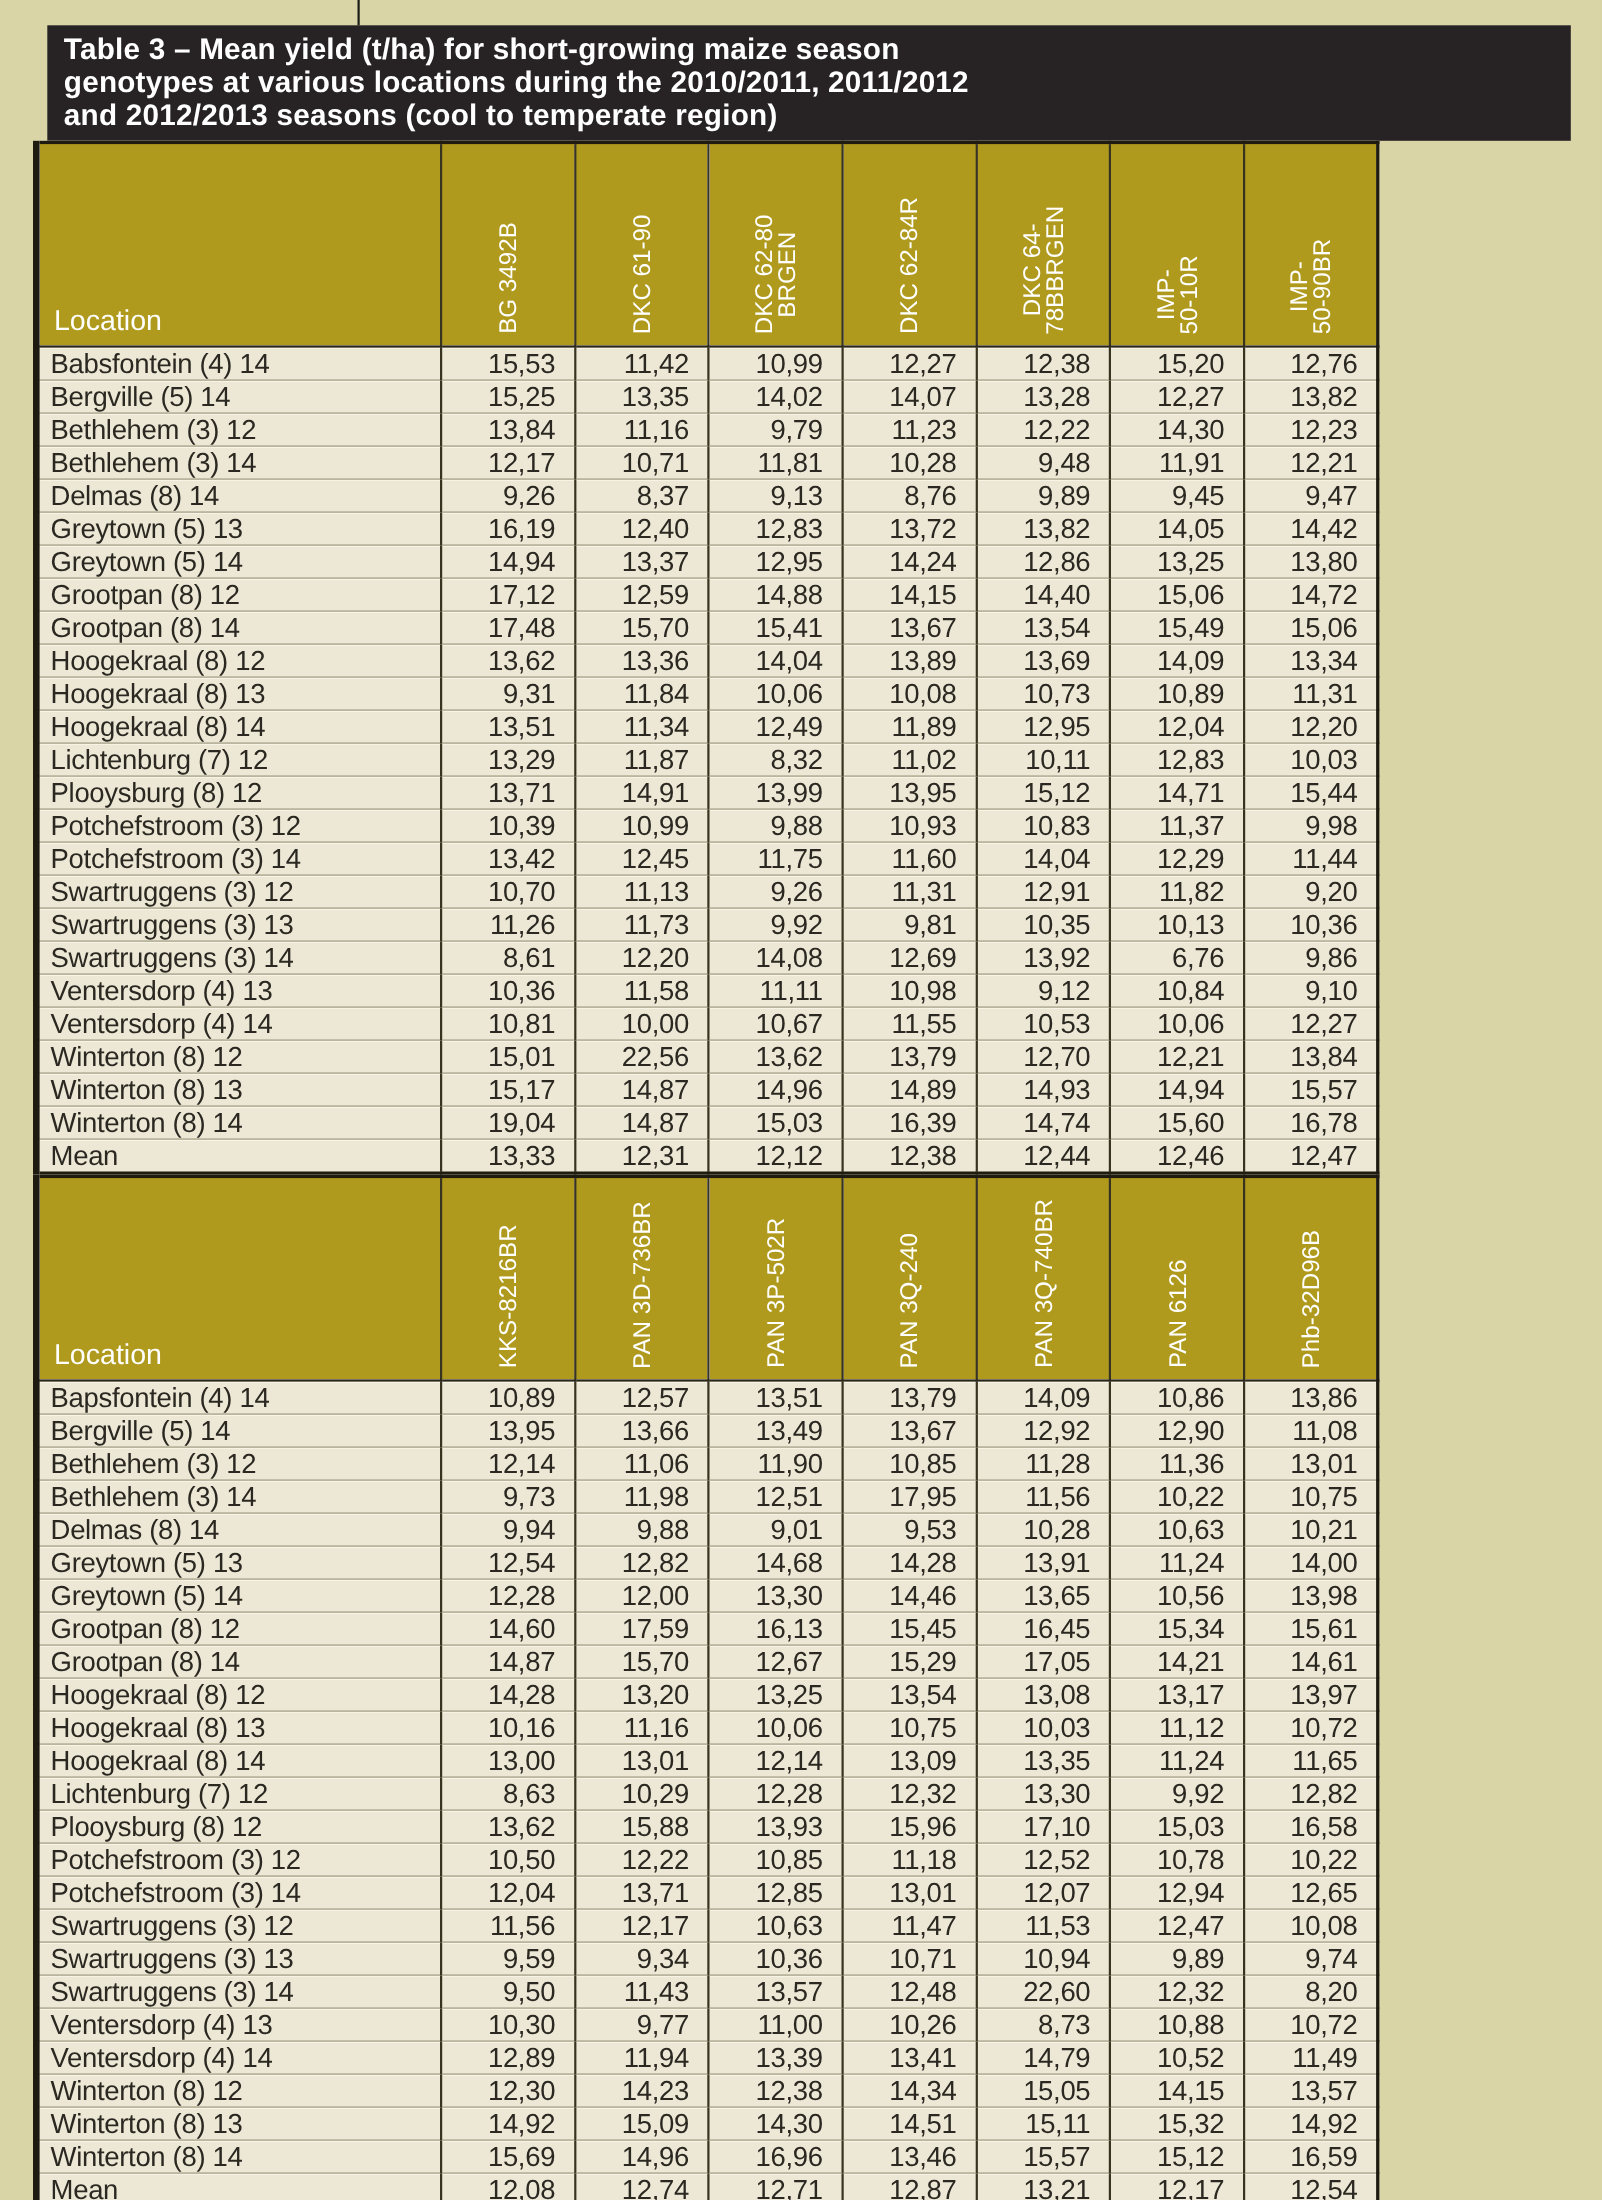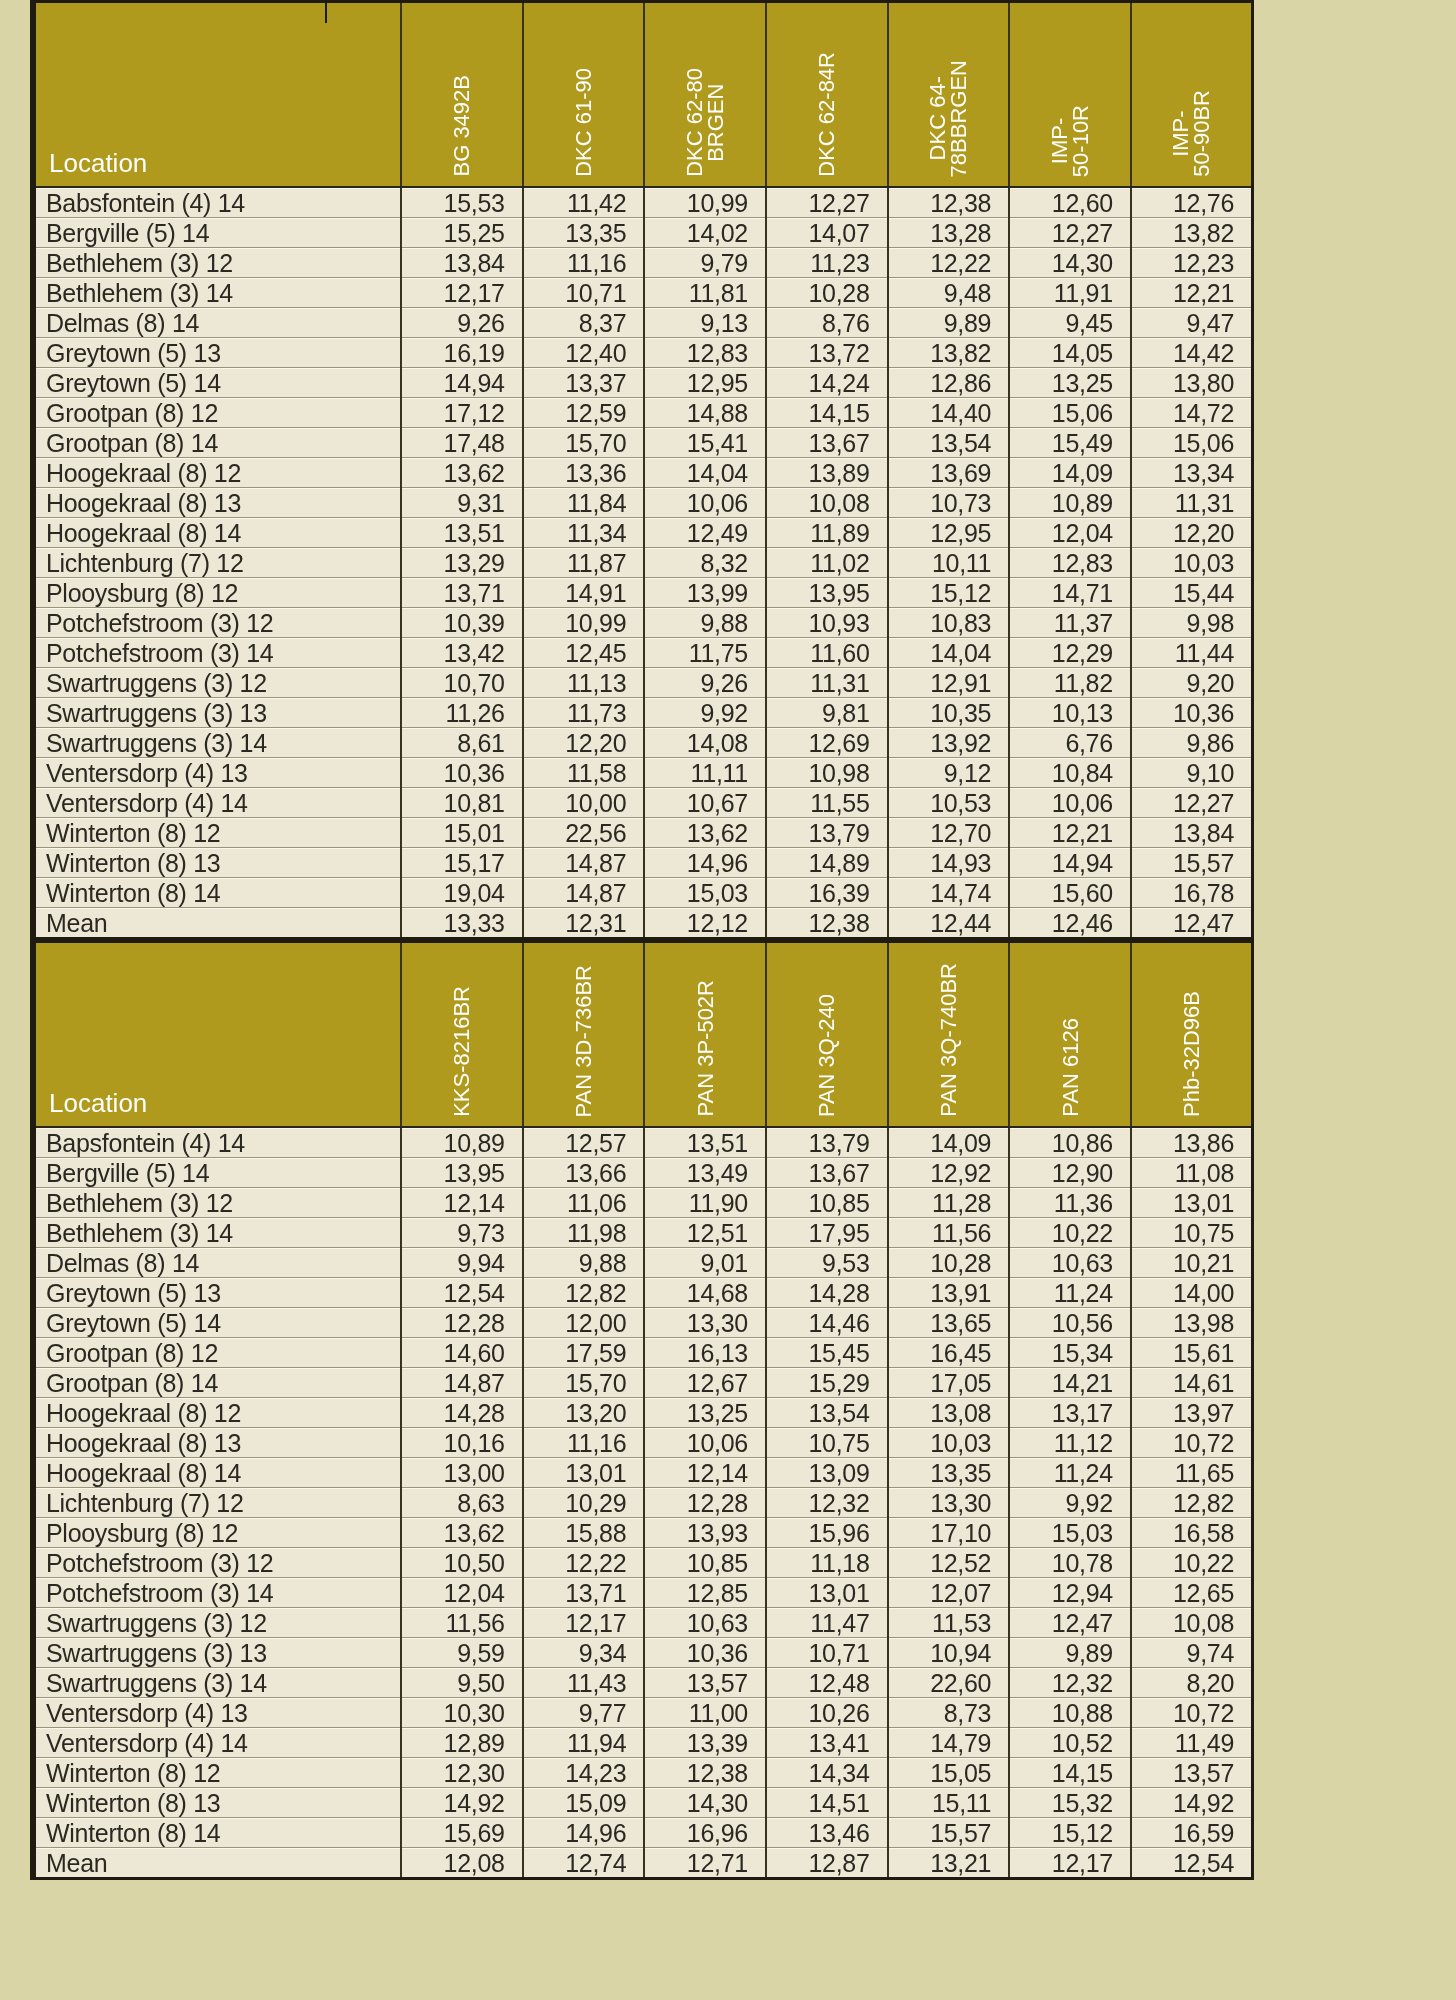--- a/index.html
+++ b/index.html
@@ -95,20 +95,23 @@
   tr.mean td {
     background: #d6c876;
     border-top: 2px solid #55503a;
   }
 </style>
 </head>
 <body>
 
 <div class="page">
   <div class="top-rule"></div>
+  <div class="titlebar">Table 3 – Mean yield (t/ha) for short-growing maize season
+genotypes at various locations during the 2010/2011, 2011/2012
+and 2012/2013 seasons (cool to temperate region)</div>
   <table class="yield">
       <colgroup>
         <col class="c-loc">
         <col>
         <col>
         <col>
         <col>
         <col>
         <col>
         <col>
@@ -130,21 +133,21 @@
         </tr>
       </thead>
       <tbody>
         <tr>
           <td class="loc">Babsfontein (4) 14</td>
           <td class="num">15,53</td>
           <td class="num">11,42</td>
           <td class="num">10,99</td>
           <td class="num">12,27</td>
           <td class="num">12,38</td>
-          <td class="num">12,60</td>
+          <td class="num">15,20</td>
           <td class="num">12,76</td>
         </tr>
         <tr>
           <td class="loc">Bergville (5) 14</td>
           <td class="num">15,25</td>
           <td class="num">13,35</td>
           <td class="num">14,02</td>
           <td class="num">14,07</td>
           <td class="num">13,28</td>
           <td class="num">12,27</td>

